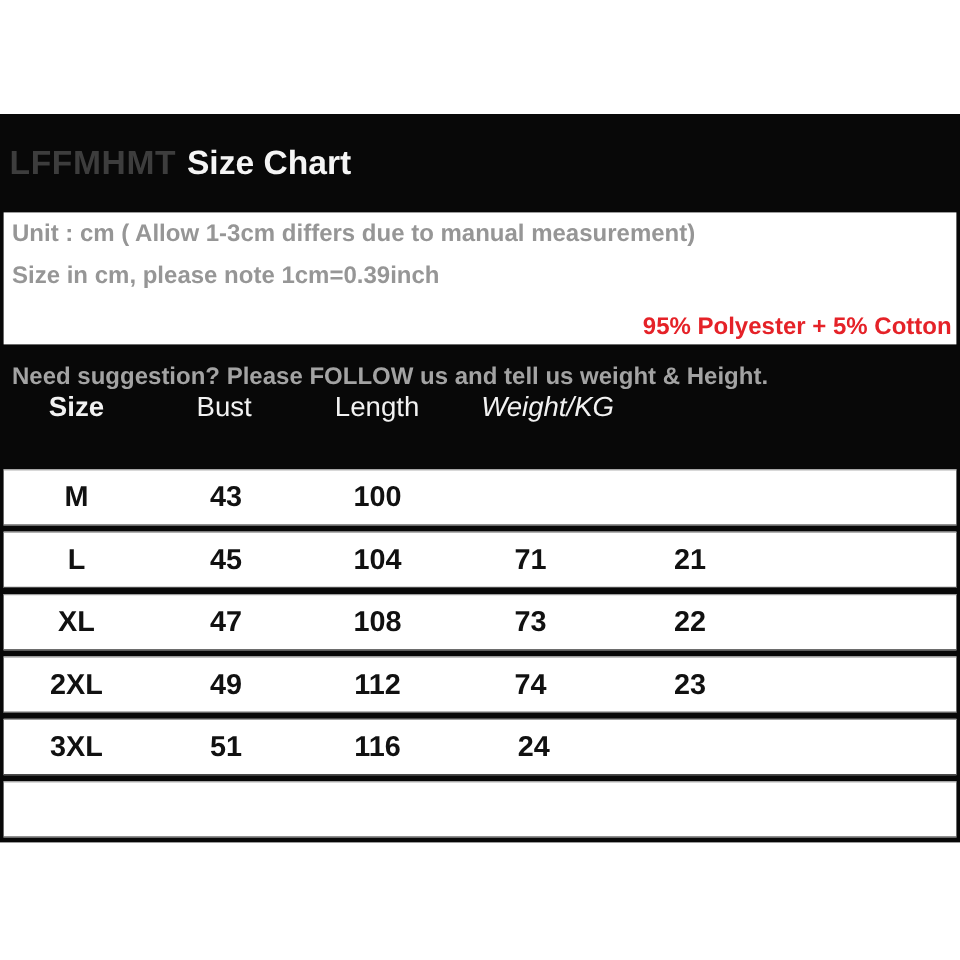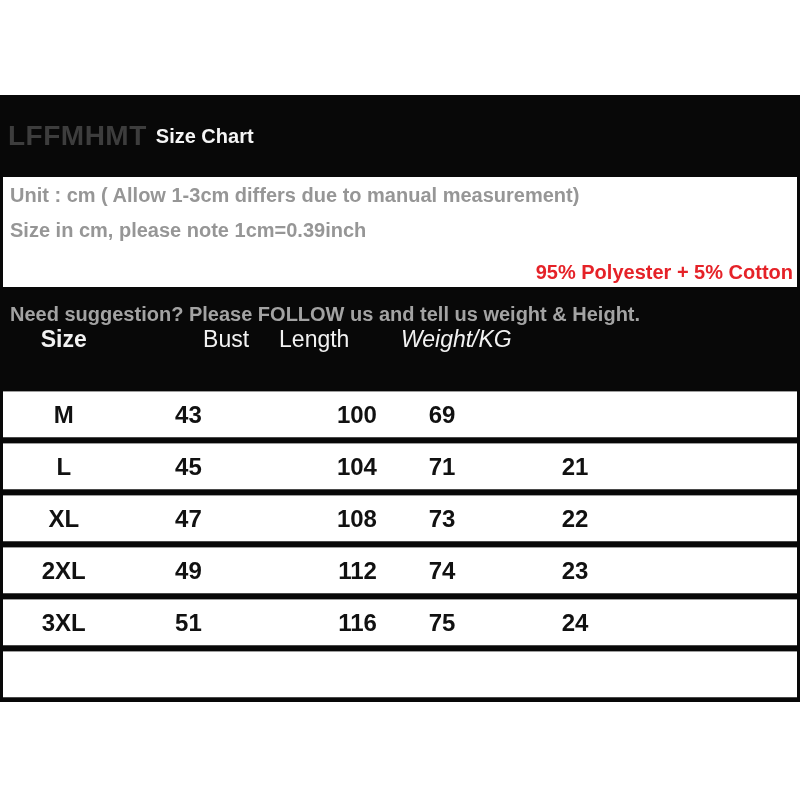--- a/index.html
+++ b/index.html
@@ -31,21 +31,21 @@
     padding-left: 8px;
     gap: 9px;
   }
   .brand {
     font-size: 28px;
     font-weight: bold;
     color: #3d3d3d;
     letter-spacing: 0.5px;
   }
   .title {
-    font-size: 20px;
+    font-size: 28px;
     font-weight: bold;
     color: #f5f5f5;
   }
   
   .info-panel {
     position: relative;
     margin: 0 3px;
     height: 110px;
     background: #ffffff;
   }
@@ -69,21 +69,21 @@
     align-items: center;
     padding: 12px 3px;
     background: #080808;
   }
   .cell {
     text-align: center;
     overflow: hidden;
   }
   .c0 { width: 15.3%; }
   .c1 { width: 16.1%; }
-  .c2 { width: 15.7%; text-align: right; }
+  .c2 { width: 15.7%; }
   .c3 { width: 16.4%; }
   .c4 { width: 17.1%; }
   .c5 { width: 19.4%; }
   .header-row .cell {
     font-size: 23px;
     color: #f2f2f2;
   }
   .h-size   { color: #e00000; font-weight: bold; }
   .h-weight { color: #5b9bd5; font-style: italic; }
   .data-row {
@@ -124,21 +124,20 @@
       <div class="cell c0 h-size">Size</div>
       <div class="cell c2">Bust</div>
       <div class="cell c3">Length</div>
       <div class="cell c5 h-weight">Weight/KG</div>
     </div>
 
     <div class="data-row">
       <div class="cell c0">M</div>
       <div class="cell c1">43</div>
       <div class="cell c2">100</div>
-      <div class="cell c3">69</div>
       <div class="cell c5"></div>
     </div>
 
     <div class="data-row">
       <div class="cell c0">L</div>
       <div class="cell c1">45</div>
       <div class="cell c2">104</div>
       <div class="cell c3">71</div>
       <div class="cell c4">21</div>
       <div class="cell c5"></div>
@@ -159,21 +158,20 @@
       <div class="cell c2">112</div>
       <div class="cell c3">74</div>
       <div class="cell c4">23</div>
       <div class="cell c5"></div>
     </div>
 
     <div class="data-row">
       <div class="cell c0">3XL</div>
       <div class="cell c1">51</div>
       <div class="cell c2">116</div>
-      <div class="cell c3">75</div>
       <div class="cell c4">24</div>
       <div class="cell c5"></div>
     </div>
 
     <div class="data-row">
       <div class="cell c0"></div>
       <div class="cell c1"></div>
       <div class="cell c2"></div>
       <div class="cell c3"></div>
       <div class="cell c4"></div>

